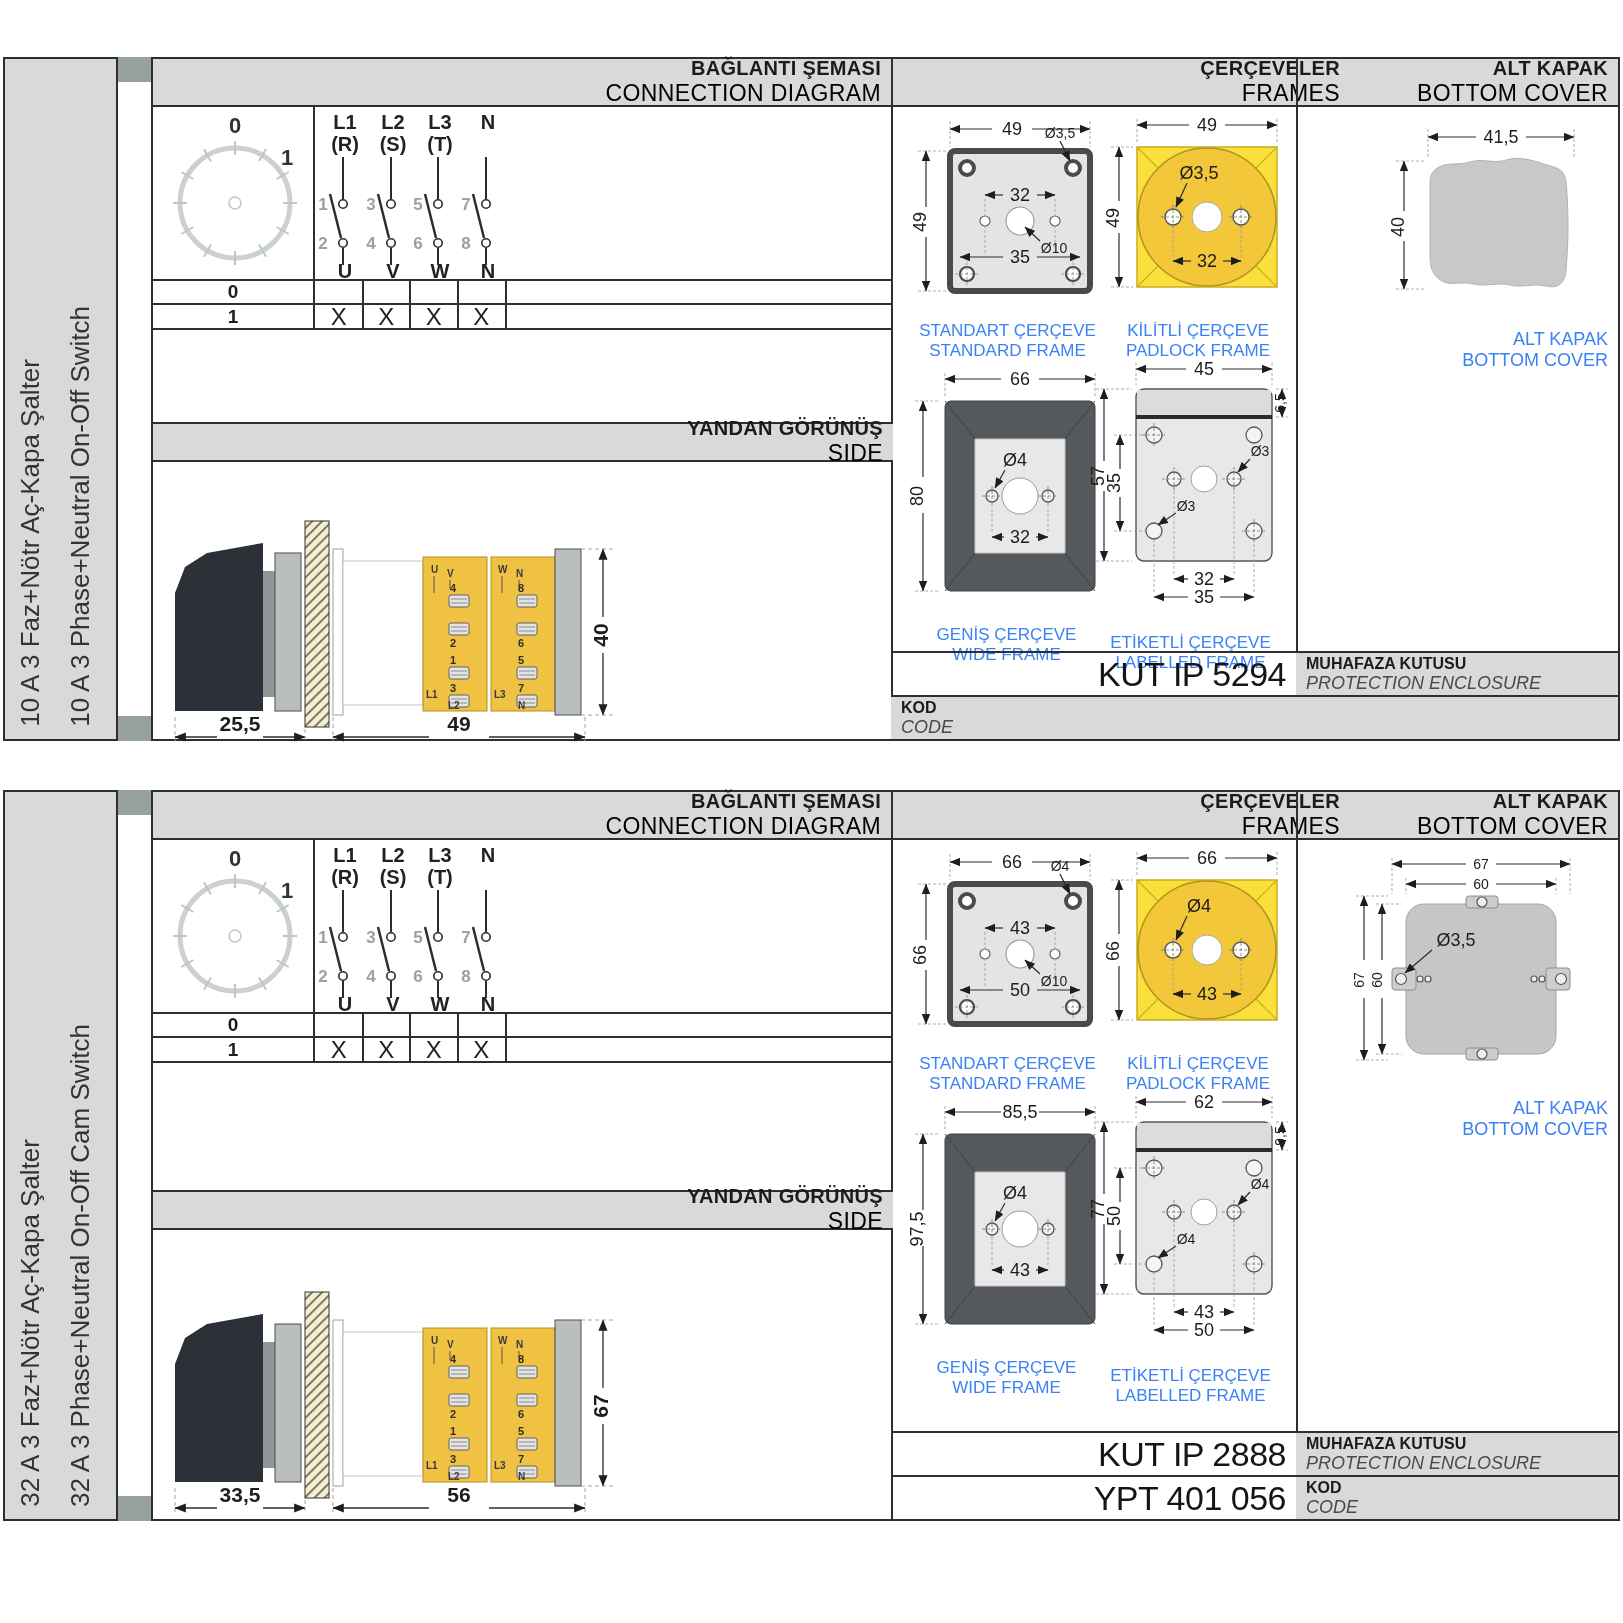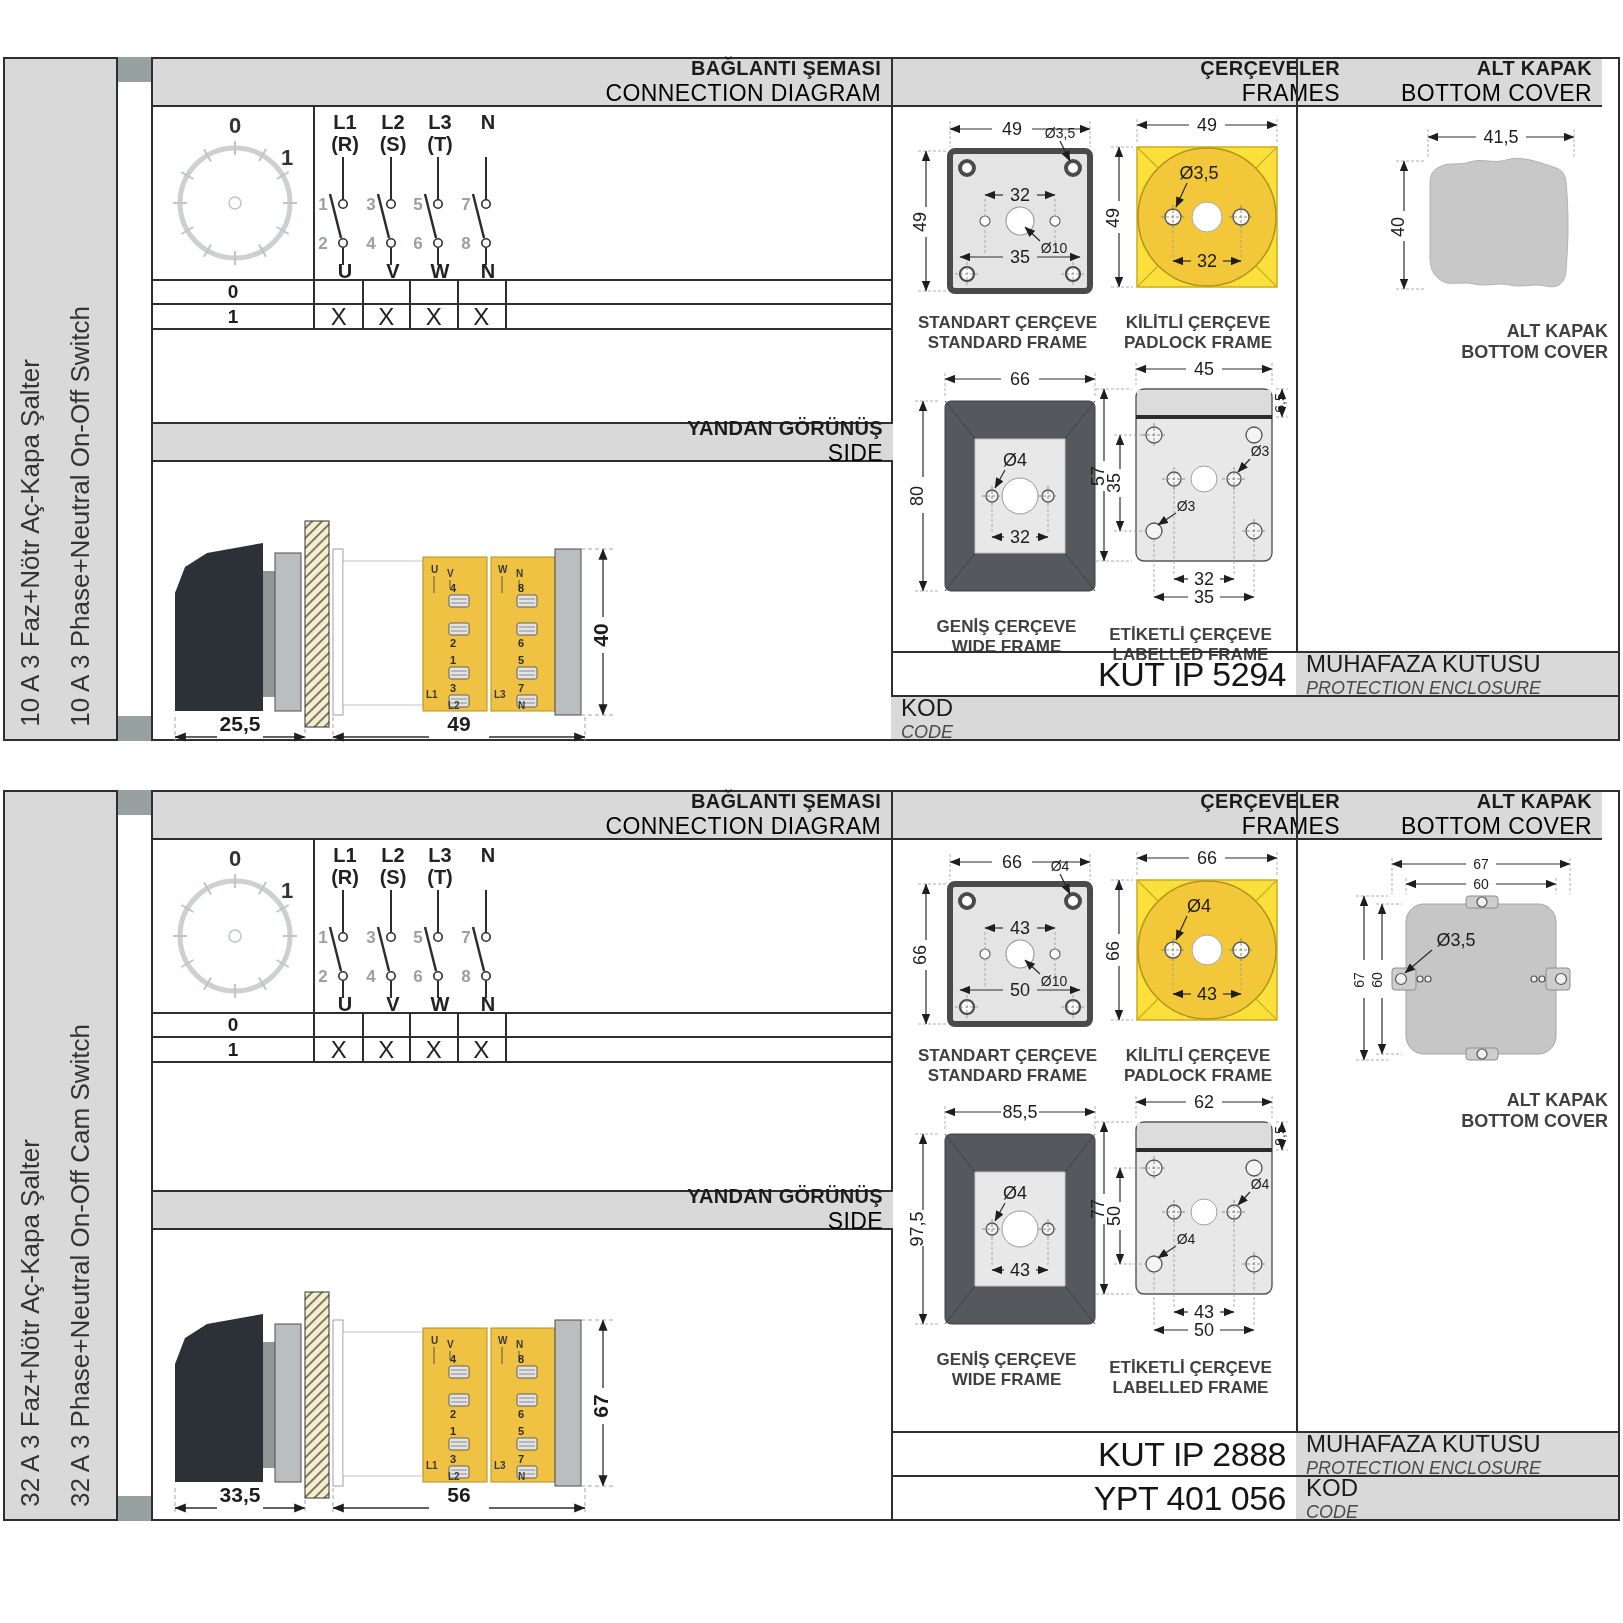--- a/index.html
+++ b/index.html
@@ -12,21 +12,21 @@
 .side-bar{position:absolute;left:0;top:0;width:115px;height:100%;background:#d9d9d9;border:2px solid #2e2e2e}
 .vtext{position:absolute;bottom:12px;writing-mode:vertical-rl;transform:rotate(180deg);font-size:26px;color:#333;white-space:nowrap}
 .vtext.tr{left:10px}
 .vtext.en{left:60px}
 
 .spine{position:absolute;left:115px;top:0;width:33px;height:100%;background:#fff}
 .spine .sq{position:absolute;left:0;width:100%;height:25px;background:#96a1a0}
 .sq.top{top:0}.sq.bot{bottom:0}
 
 .main{position:absolute;left:148px;top:0;width:1469px;height:100%;border:2px solid #2e2e2e;background:#fff}
-.hdr{position:absolute;top:0;left:0;right:16px;height:48px;background:#d9d9d9;border-bottom:2px solid #2e2e2e;display:flex}
+.hdr{position:absolute;top:0;left:0;right:0;height:48px;background:#d9d9d9;border-bottom:2px solid #2e2e2e;display:flex}
 .hdr-cell{display:flex;flex-direction:column;justify-content:center;align-items:flex-end;padding-right:10px}
 .hc1{width:738px}.hc2{width:459px}.hc3{flex:1}
 .hdr-tr{font-weight:bold;font-size:20px;color:#1b1b1b;letter-spacing:.3px}
 .hdr-en{font-size:23px;color:#000000;letter-spacing:.4px}
 .it{}
 .vline{position:absolute;top:0;width:2px;height:100%;background:#2e2e2e}
 .vl1{left:738px}.vl2{left:1143px}
 
 .dial-box{position:absolute;left:0;top:48px;width:162px;height:172px;border-right:2px solid #2e2e2e}
 .hl{position:absolute;left:0;width:740px;background:#2e2e2e;height:2px}
@@ -43,28 +43,28 @@
 .s0 .side-band{top:363px}.s1 .side-band{top:398px}
 .sideview{position:absolute;left:14px}
 .s0 .sideview{top:408px}.s1 .sideview{top:446px}
 
 .frame-block{position:absolute;text-align:center}
 .fb-standard{left:752px;top:52px;width:205px}
 .fb-padlock{left:950px;top:52px;width:190px}
 .fb-wide{left:756px;top:306px;width:195px}
 .fb-labelled{left:935px;top:296px;width:205px}
 .cover-block{position:absolute;left:1160px;top:60px;width:295px;text-align:right}
-.cap{margin-top:6px;font-weight:bold;font-size:17px;line-height:1.18;color:#404040}
+.cap{margin-top:14px;font-weight:normal;font-size:17px;line-height:1.18;color:#3b82f6}
 .cover-block .cap{font-size:18px}
 
 .code-row{position:absolute;left:738px;right:0;height:44px;border-top:2px solid #2e2e2e;display:flex}
 .cr1{bottom:44px}.cr2{bottom:0}
 .code-val{width:405px;display:flex;align-items:center;justify-content:flex-end;padding-right:10px;font-size:34px;color:#151515;letter-spacing:-.5px}
 .code-lab{flex:1;background:#d9d9d9;padding:1px 0 0 10px;display:flex;flex-direction:column;justify-content:center}
-.code-lab .l1{font-weight:normal;font-size:24px;color:#1b1b1b}
+.code-lab .l1{font-weight:bold;font-size:16px;color:#1b1b1b}
 .code-lab .l2{font-style:italic;font-size:18px;color:#4a4a4a}
 
 text{font-family:"Liberation Sans",sans-serif}
 .dimt{font-size:18px;fill:#1d1d1d}
 .dimts{font-size:14px;fill:#1d1d1d}
 .bigdim{font-size:21px;font-weight:bold;fill:#1d1d1d}
 .polelab{font-size:20px;font-weight:bold;fill:#222}
 .outlab{font-size:20px;font-weight:bold;fill:#222}
 .numg{font-size:17px;font-weight:bold;fill:#9aa1a1}
 .diallab{font-size:22px;font-weight:bold;fill:#333}

